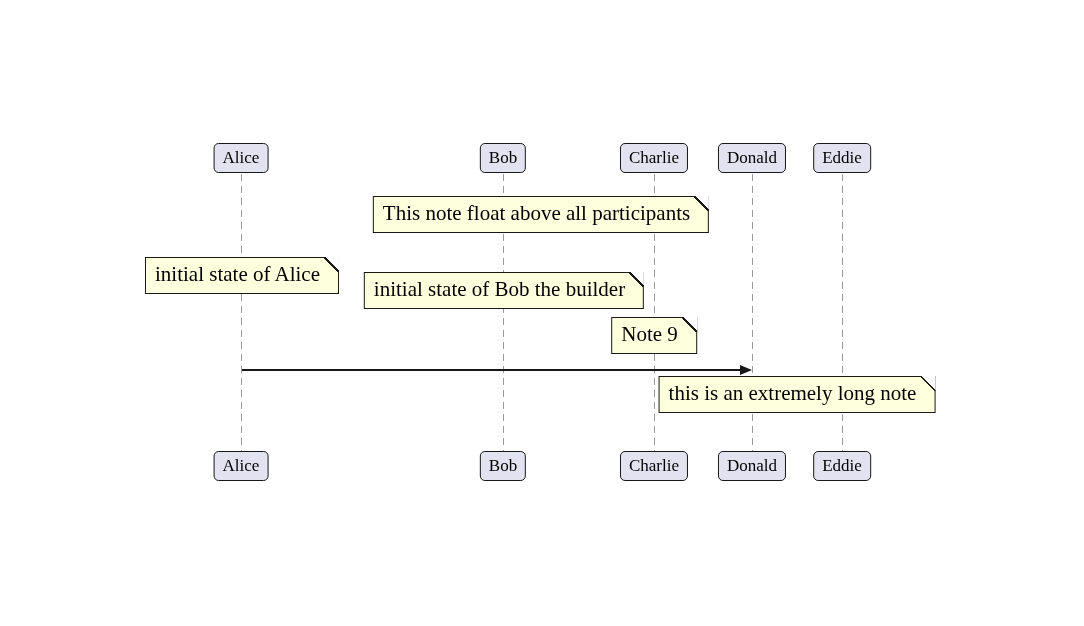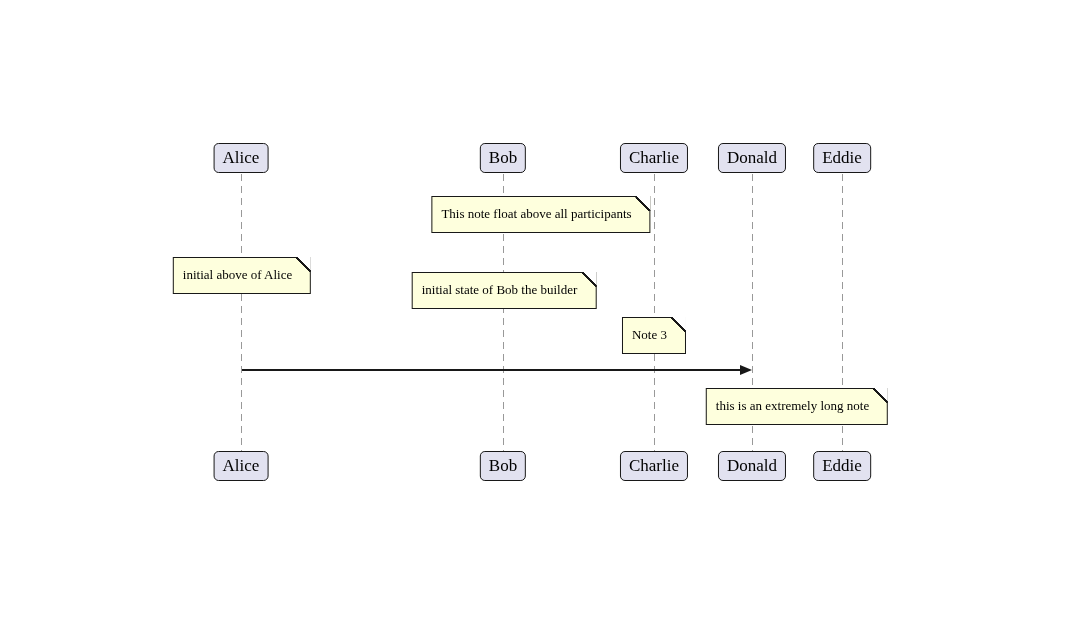--- a/index.html
+++ b/index.html
@@ -31,21 +31,21 @@
     line-height: 23px;
     white-space: nowrap;
     z-index: 2;
   }
   .note {
     position: absolute;
     transform: translateX(-50%);
     background: var(--note-fill);
     border: 1px solid var(--note-border);
     padding: 5px 18px 7px 9px;
-    font-size: 13px;
+    font-size: 21px;
     line-height: 23px;
     white-space: nowrap;
     z-index: 2;
   }
   .note::after {
     
     content: "";
     position: absolute;
     top: -1px;
     right: -1px;
@@ -83,24 +83,24 @@
   <div class="lifeline" style="left:752px"></div>
   <div class="lifeline" style="left:842px"></div>
 
   <div class="participant" style="left:241px;top:143px">Alice</div>
   <div class="participant" style="left:503px;top:143px">Bob</div>
   <div class="participant" style="left:654px;top:143px">Charlie</div>
   <div class="participant" style="left:752px;top:143px">Donald</div>
   <div class="participant" style="left:842px;top:143px">Eddie</div>
 
   <div class="note" style="left:541px;top:196px">This note float above all participants</div>
-  <div class="note" style="left:242px;top:257px">initial above of Alice</div>
+  <div class="note" style="left:242px;top:257px">initial state of Alice</div>
   <div class="note" style="left:504px;top:272px">initial state of Bob the builder</div>
-  <div class="note" style="left:654px;top:317px">Note 3</div>
-  <div class="note" style="left:797px;top:388px">this is an extremely long note</div>
+  <div class="note" style="left:654px;top:317px">Note 9</div>
+  <div class="note" style="left:797px;top:376px">this is an extremely long note</div>
 
   <div>
     <div class="arrow-line" style="left:242px;top:369px;width:500px"></div>
     <div class="arrow-head" style="left:740px;top:365px"></div>
   </div>
 
   <div class="participant" style="left:241px;top:451px">Alice</div>
   <div class="participant" style="left:503px;top:451px">Bob</div>
   <div class="participant" style="left:654px;top:451px">Charlie</div>
   <div class="participant" style="left:752px;top:451px">Donald</div>

